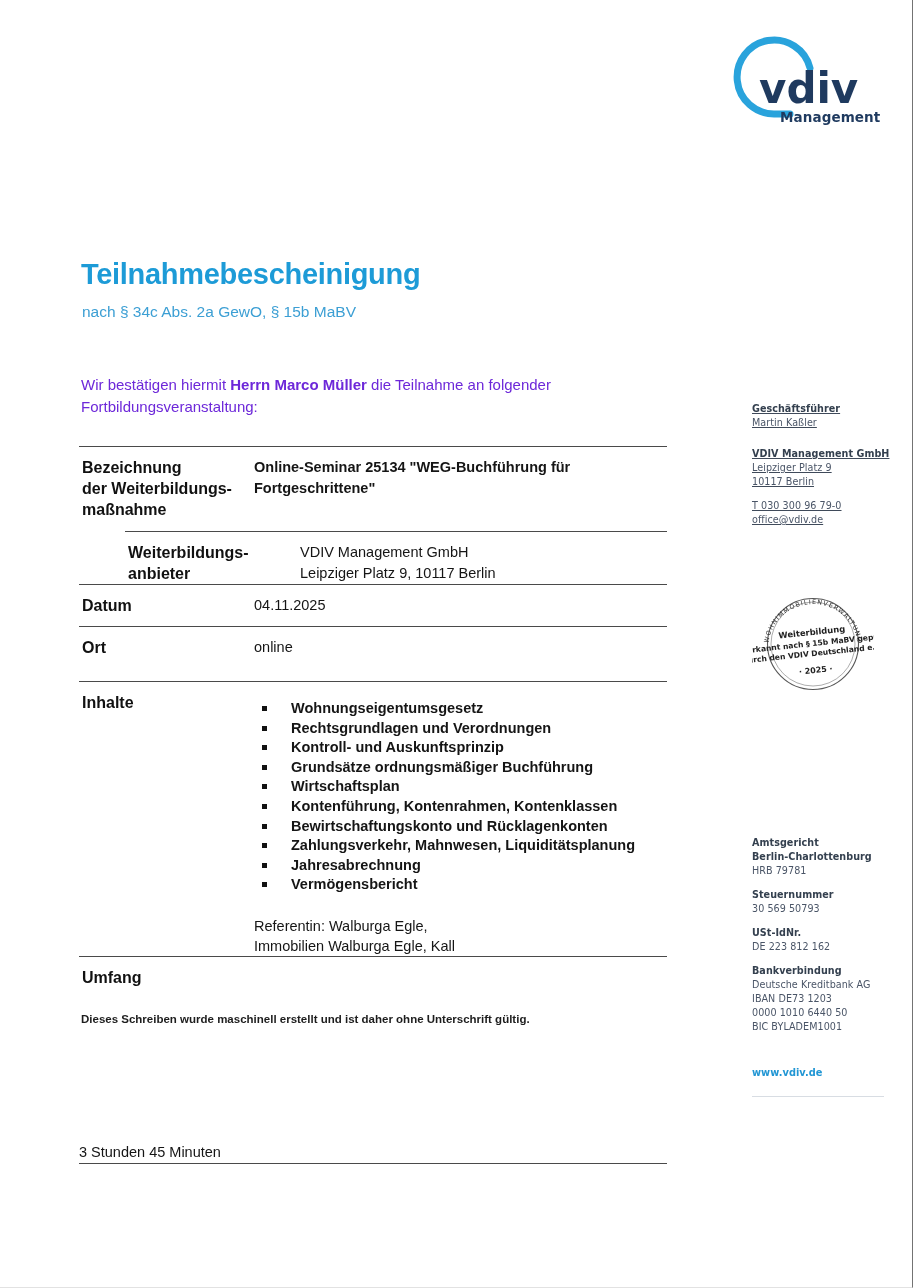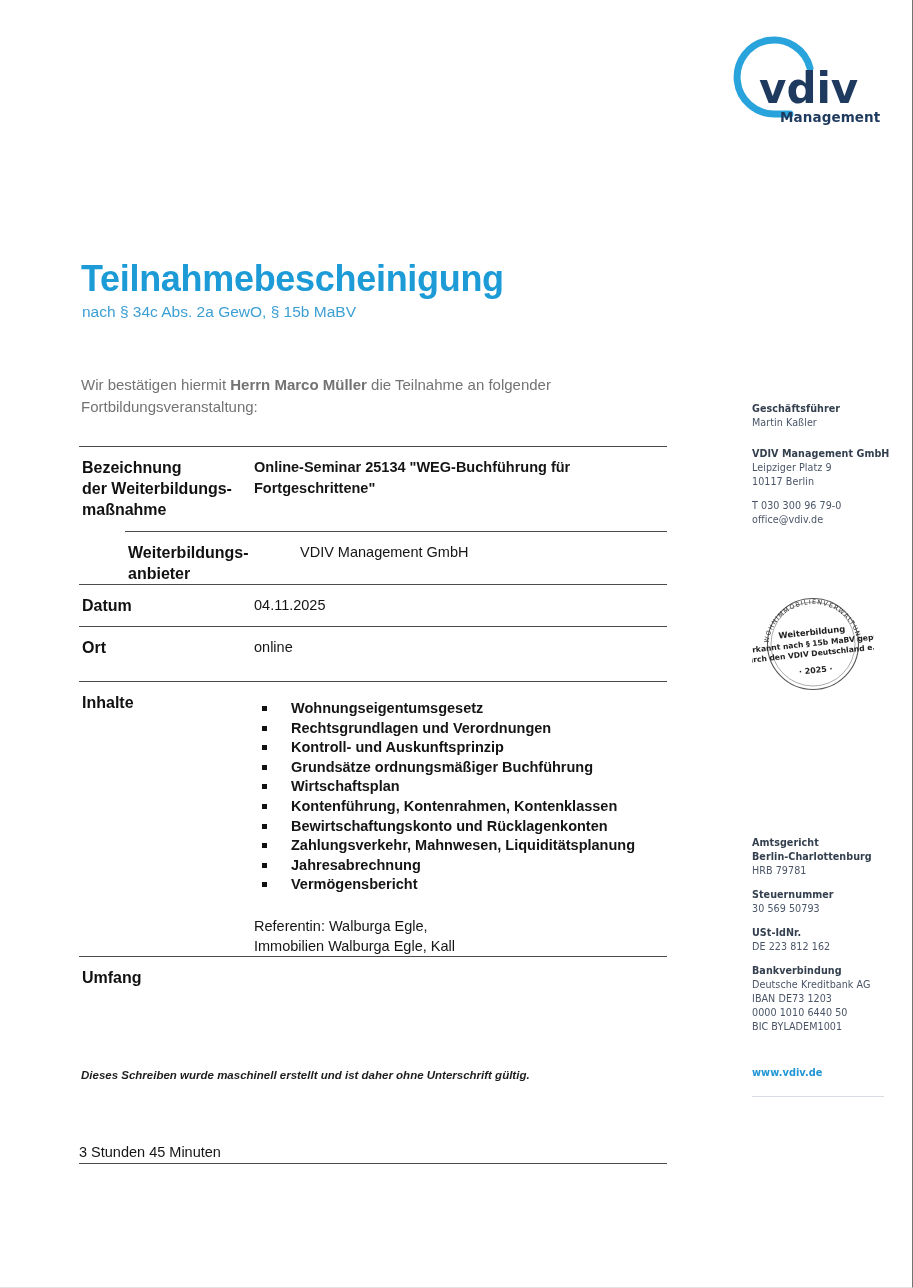--- a/index.html
+++ b/index.html
@@ -31,21 +31,21 @@
     width: 165px;
     height: 126px;
   }
   .logo-svg { display: block; width: 165px; height: 126px; }
 
   
   .title {
     position: absolute;
     left: 81px;
     top: 258px;
-    font-size: 36px;
+    font-size: 29px;
     font-weight: bold;
     color: #1d9bd7;
     letter-spacing: -0.3px;
     white-space: nowrap;
   }
   .subtitle {
     position: absolute;
     left: 82px;
     top: 303px;
     font-size: 15.5px;
@@ -54,21 +54,21 @@
   }
 
   
   .intro {
     position: absolute;
     left: 81px;
     top: 374px;
     width: 580px;
     font-size: 15px;
     line-height: 22px;
-    color: #737373;
+    color: #6d28d9;
   }
   .intro b { font-weight: bold; }
 
   
   .doc-table {
     position: absolute;
     left: 79px;
     top: 446px;
     width: 588px;
   }
@@ -131,36 +131,36 @@
   .referent {
     margin-top: 21px;
     font-size: 14.5px;
     line-height: 20px;
     color: #151515;
   }
 
   .disclaimer {
     position: absolute;
     left: 81px;
-    top: 1069px;
+    top: 1013px;
     font-size: 11.5px;
     font-weight: bold;
     color: #1d1d1d;
     white-space: nowrap;
-    font-style: italic;
   }
 
   
   .sidebar {
     position: absolute;
     left: 752px;
     top: 402px;
     width: 150px;
     font-family: "DejaVu Sans", sans-serif;
     color: #3f4a5a;
+    text-decoration: underline;
   }
   .sb-strong {
     font-size: 9.6px;
     font-weight: bold;
     line-height: 14px;
     color: #34404f;
     letter-spacing: 0.05px;
   }
   .sb-line {
     font-size: 9.6px;
@@ -236,20 +236,21 @@
       </div>
     </div>
 
     <div class="row row-anbieter">
       <div class="cell-label">
         <div>Weiterbildungs-</div>
         <div>anbieter</div>
       </div>
       <div class="cell-value">
         <div>VDIV Management GmbH</div>
+        <div>Leipziger Platz 9, 10117 Berlin</div>
       </div>
     </div>
 
     <div class="row row-datum">
       <div class="cell-label">
         <div>Datum</div>
       </div>
       <div class="cell-value">
         <div>04.11.2025</div>
       </div>

